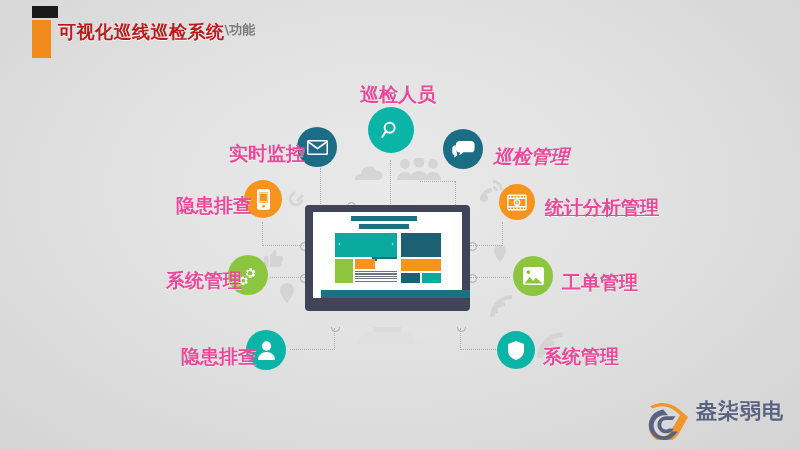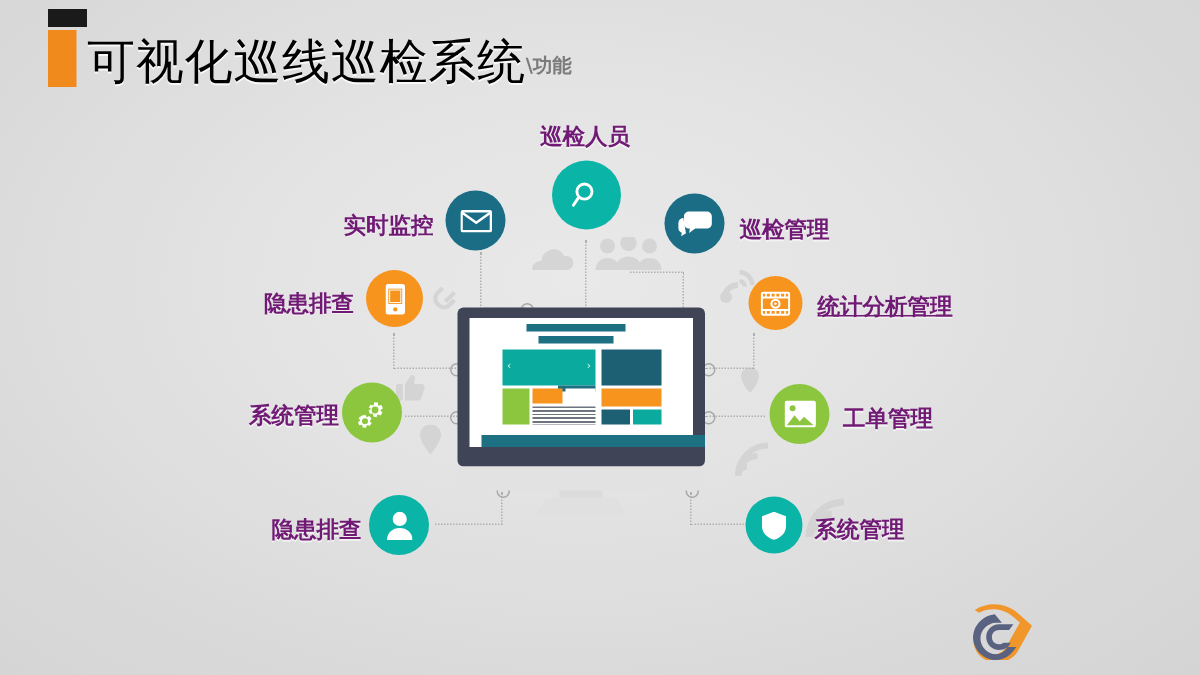--- a/index.html
+++ b/index.html
@@ -10,21 +10,21 @@
     position:relative;
   }
   .stage{position:absolute;inset:0;}
 
   
   .hdr{position:absolute;left:24px;top:6px;height:54px;}
   .hdr .blk{position:absolute;left:8px;top:0;width:26px;height:12px;background:#1a1a1a;}
   .hdr .bar{position:absolute;left:8px;top:14px;width:19px;height:38px;background:#f08a1c;}
   .hdr .t{position:absolute;left:34px;top:14px;white-space:nowrap;}
   .hdr .t .main{
-    font-size:32px;font-weight:normal;color:#000000;letter-spacing:.5px;
+    font-size:18px;font-weight:bold;color:#b91c1c;letter-spacing:.5px;
     text-shadow:0 1px 0 rgba(255,255,255,.8);
   }
   .hdr .t .sub{font-size:13px;font-weight:bold;color:#7b7b7b;vertical-align:4px;}
 
   
   .decor{position:absolute;color:#d2d2d2;fill:#d2d2d2;opacity:.85;}
 
   
   .monitor{position:absolute;left:305px;top:205px;width:165px;height:125px;}
   .mon-body{position:absolute;left:0;top:0;width:165px;height:106px;background:#3f4556;border-radius:4px;}
@@ -48,21 +48,21 @@
   .orange2{left:88px;top:47px;width:40px;height:12px;background:#f7941e;}
   .lines{left:42px;top:59px;width:42px;height:12px;background:
      repeating-linear-gradient(to bottom,#6d7480 0 1.2px,#ffffff 1.2px 2.4px);}
   .dk1{left:88px;top:61px;width:19px;height:10px;background:#1d5f73;}
   .tl2{left:109px;top:61px;width:19px;height:10px;background:#0aab9e;}
   .footbar{left:8px;top:78px;width:149px;height:8px;background:#1d6f82;}
 
   
   .node{position:absolute;border-radius:50%;display:flex;align-items:center;justify-content:center;}
   .node svg{display:block;}
-  .lbl{position:absolute;font-size:15px;font-weight:bold;color:#701a75;white-space:nowrap;
+  .lbl{position:absolute;font-size:19px;font-weight:bold;color:#ec4899;white-space:nowrap;
        text-shadow:0 1px 0 rgba(255,255,255,.55);}
 
   
   .dot-h{position:absolute;height:0;border-top:1.5px dotted #b0b0b0;}
   .dot-v{position:absolute;width:0;border-left:1.5px dotted #b0b0b0;}
   .ring{position:absolute;width:7px;height:7px;border-radius:50%;border:1.5px solid #a8a8a8;background:transparent;}
 
   
   .logo{position:absolute;left:640px;top:396px;width:152px;height:46px;}
   .logo .cn{position:absolute;left:56px;top:1px;font-size:21px;font-weight:bold;color:#5a6282;letter-spacing:1px;}
@@ -197,21 +197,21 @@
     </svg>
   </div>
   <div class="lbl" style="left:229px;top:141px;">实时监控</div>
 
   <div class="node" style="left:443px;top:129px;width:40px;height:40px;background:#1b6d85;">
     <svg width="23" height="18" viewBox="0 0 26 20" fill="#fff">
       <path d="M8.5 1h13c2.2 0 4 1.6 4 3.6v5.6c0 2-1.8 3.6-4 3.6H13l-4.6 3.4.5-3.4H8.5c-2.2 0-4-1.6-4-3.6V4.6C4.5 2.6 6.3 1 8.5 1z"></path>
       <path d="M4 5.6C1.8 6 .3 7.6.3 9.6v4c0 1.5 1 2.8 2.5 3.4l-.4 2.6L6 17.4" fill="#fff"></path>
     </svg>
   </div>
-  <div class="lbl" style="left:493px;top:144px;">巡检管理</div>
+  <div class="lbl" style="left:493px;top:144px;font-style:italic;">巡检管理</div>
 
   <div class="node" style="left:244px;top:180px;width:38px;height:38px;background:#f7941e;">
     <svg width="13" height="21" viewBox="0 0 14 22" fill="#fff">
       <rect x="0" y="0" width="14" height="22" rx="2"></rect>
       <rect x="2" y="3.4" width="10" height="11" fill="#f7941e"></rect>
       <rect x="3" y="4.4" width="8" height="9" fill="none" stroke="#fff" stroke-width=".7"></rect>
       <circle cx="7" cy="18.3" r="1.5" fill="#f7941e"></circle>
     </svg>
   </div>
   <div class="lbl" style="left:176px;top:193px;">隐患排查</div>
@@ -273,15 +273,16 @@
   </div>
   <div class="lbl" style="left:543px;top:344px;">系统管理</div>
 
   <div class="logo">
     <svg width="54" height="42" viewBox="0 0 56 44" style="position:absolute;left:0;top:2px;">
       <path d="M10 9c10-6 22-5 31 3l9 8-6 0-7-6c-7-6-16-7-24-3z" fill="#f0962a"></path>
       <path d="M50 20l-10 18c-5 8-16 10-24 5-7-5-9-14-5-21 3-5 8-8 13-8l-3 5c-4 1-7 4-8 8-2 6 2 12 8 13 5 1 10-2 12-7l9-16z" fill="#f0962a"></path>
       <path d="M24 12c-9 1-16 9-15 18 1 8 8 14 16 14 6 0 11-4 14-9l-6 0c-2 3-5 5-8 5-6 0-11-5-11-11 0-6 5-11 11-11l4 0z" fill="#5a6282"></path>
       <path d="M27 19c-5 0-9 4-9 9s4 9 9 9c4 0 7-2 8-5l-5 0c-1 1-2 1-3 1-3 0-5-2-5-5s2-5 5-5l7 0 3-4z" fill="#5a6282"></path>
     </svg>
+    <div class="cn">盎柒弱电</div>
   </div>
 
 </div>
 
 </body></html>

